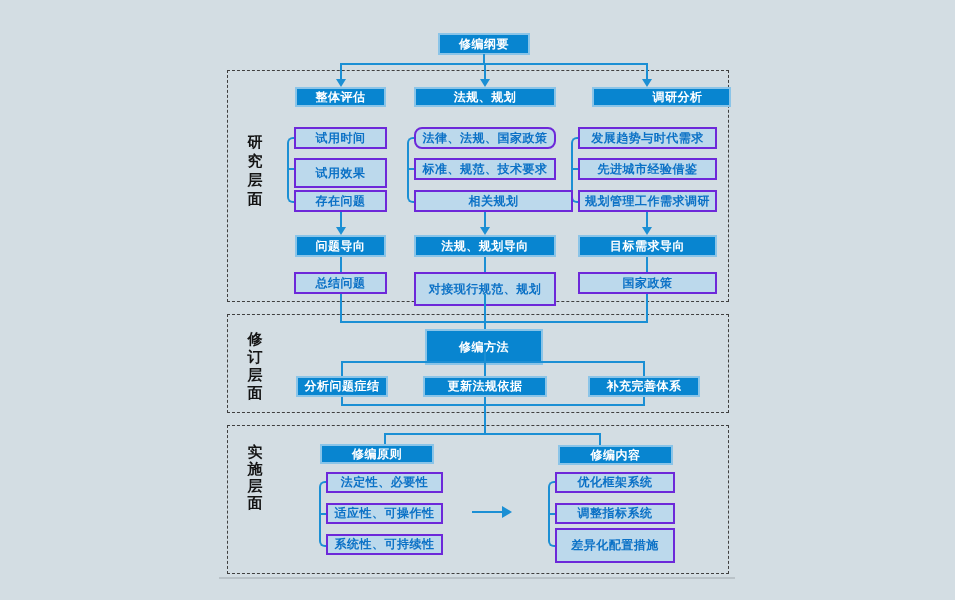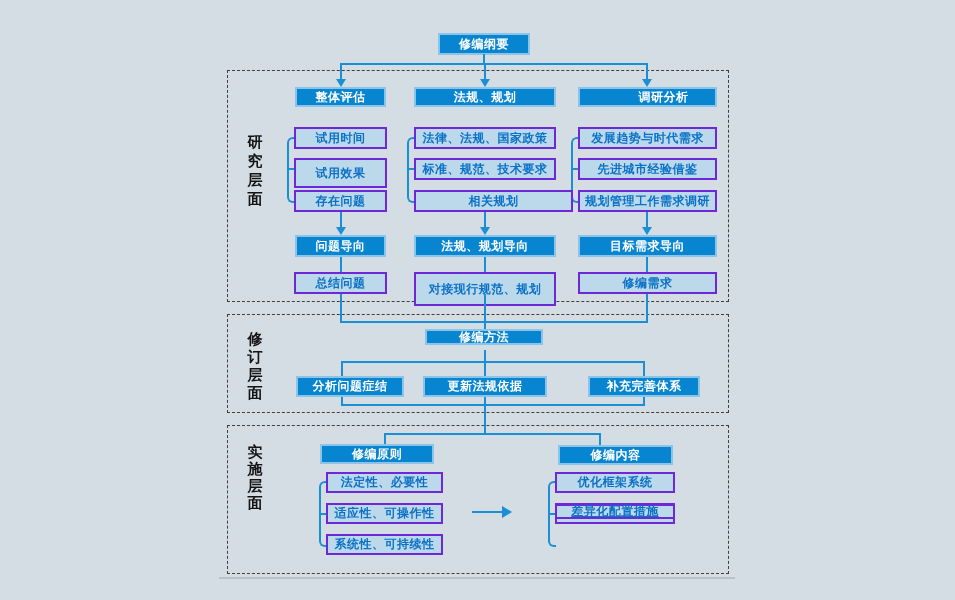--- a/index.html
+++ b/index.html
@@ -55,34 +55,34 @@
   <div class="hl" style="left:340px;top:63px;width:308px;"></div>
   <div class="vl" style="left:340px;top:63px;height:16px;"></div>
   <div class="vl" style="left:484px;top:63px;height:16px;"></div>
   <div class="vl" style="left:646px;top:63px;height:16px;"></div>
   <div class="ad" style="left:336px;top:79px;"></div>
   <div class="ad" style="left:480px;top:79px;"></div>
   <div class="ad" style="left:642px;top:79px;"></div>
 
   <div class="bx dk" style="left:295px;top:87px;width:91px;height:20px;">整体评估</div>
   <div class="bx dk" style="left:414px;top:87px;width:142px;height:20px;">法规、规划</div>
-  <div class="bx dk" style="left:578px;top:87px;width:139px;height:20px;padding-left:32px;">调研分析</div>
+  <div class="bx dk" style="left:592px;top:87px;width:139px;height:20px;padding-left:32px;">调研分析</div>
 
   <div class="br" style="left:287px;top:137px;height:66px;"></div>
   <div class="stub" style="left:287px;top:168px;width:8px;"></div>
   <div class="br" style="left:407px;top:137px;height:66px;"></div>
   <div class="stub" style="left:407px;top:168px;width:8px;"></div>
   <div class="br" style="left:571px;top:137px;height:66px;"></div>
   <div class="stub" style="left:571px;top:168px;width:8px;"></div>
 
   <div class="bx lt" style="left:294px;top:127px;width:93px;height:22px;">试用时间</div>
   <div class="bx lt" style="left:294px;top:158px;width:93px;height:30px;">试用效果</div>
   <div class="bx lt" style="left:294px;top:190px;width:93px;height:22px;">存在问题</div>
 
-  <div class="bx lt" style="left:414px;top:127px;width:142px;height:22px;">法律、法规、国家政策</div>
+  <div class="bx lt" style="left:414px;top:127px;width:142px;height:22px;border-radius:8px;">法律、法规、国家政策</div>
   <div class="bx lt" style="left:414px;top:158px;width:142px;height:22px;">标准、规范、技术要求</div>
   <div class="bx lt" style="left:414px;top:190px;width:159px;height:22px;">相关规划</div>
 
   <div class="bx lt" style="left:578px;top:127px;width:139px;height:22px;">发展趋势与时代需求</div>
   <div class="bx lt" style="left:578px;top:158px;width:139px;height:22px;">先进城市经验借鉴</div>
   <div class="bx lt" style="left:578px;top:190px;width:139px;height:22px;">规划管理工作需求调研</div>
 
   <div class="vl" style="left:340px;top:212px;height:16px;"></div>
   <div class="vl" style="left:484px;top:212px;height:16px;"></div>
   <div class="vl" style="left:646px;top:212px;height:16px;"></div>
@@ -93,35 +93,35 @@
   <div class="bx dk" style="left:295px;top:235px;width:91px;height:22px;">问题导向</div>
   <div class="bx dk" style="left:414px;top:235px;width:142px;height:22px;">法规、规划导向</div>
   <div class="bx dk" style="left:578px;top:235px;width:139px;height:22px;">目标需求导向</div>
 
   <div class="vl" style="left:340px;top:257px;height:15px;"></div>
   <div class="vl" style="left:484px;top:257px;height:15px;"></div>
   <div class="vl" style="left:646px;top:257px;height:15px;"></div>
 
   <div class="bx lt" style="left:294px;top:272px;width:93px;height:22px;">总结问题</div>
   <div class="bx lt" style="left:414px;top:272px;width:142px;height:34px;">对接现行规范、规划</div>
-  <div class="bx lt" style="left:578px;top:272px;width:139px;height:22px;">修编需求</div>
+  <div class="bx lt" style="left:578px;top:272px;width:139px;height:22px;">国家政策</div>
 
   <div class="vl" style="left:340px;top:294px;height:29px;"></div>
   <div class="vl" style="left:646px;top:294px;height:29px;"></div>
   <div class="vl" style="left:484px;top:294px;height:36px;"></div>
   <div class="hl" style="left:340px;top:321px;width:308px;"></div>
 
-  <div class="bx dk" style="left:425px;top:329px;width:118px;height:16px;">修编方法</div>
+  <div class="bx dk" style="left:425px;top:329px;width:118px;height:36px;">修编方法</div>
 
   <div class="vl" style="left:484px;top:350px;height:27px;"></div>
   <div class="hl" style="left:341px;top:361px;width:304px;"></div>
   <div class="vl" style="left:341px;top:361px;height:15px;"></div>
   <div class="vl" style="left:643px;top:361px;height:15px;"></div>
 
-  <div class="bx dk" style="left:296px;top:376px;width:108px;height:21px;">分析问题症结</div>
+  <div class="bx dk" style="left:296px;top:376px;width:92px;height:21px;">分析问题症结</div>
   <div class="bx dk" style="left:423px;top:376px;width:124px;height:21px;">更新法规依据</div>
   <div class="bx dk" style="left:588px;top:376px;width:112px;height:21px;">补充完善体系</div>
 
   <div class="vl" style="left:341px;top:397px;height:9px;"></div>
   <div class="vl" style="left:643px;top:397px;height:9px;"></div>
   <div class="hl" style="left:341px;top:404px;width:304px;"></div>
   <div class="vl" style="left:484px;top:397px;height:38px;"></div>
   <div class="hl" style="left:384px;top:433px;width:217px;"></div>
   <div class="vl" style="left:384px;top:433px;height:11px;"></div>
   <div class="vl" style="left:599px;top:433px;height:12px;"></div>
@@ -136,15 +136,15 @@
 
   <div class="bx lt" style="left:326px;top:472px;width:117px;height:21px;">法定性、必要性</div>
   <div class="bx lt" style="left:326px;top:503px;width:117px;height:21px;">适应性、可操作性</div>
   <div class="bx lt" style="left:326px;top:534px;width:117px;height:21px;">系统性、可持续性</div>
 
   <div class="hl" style="left:472px;top:511px;width:31px;"></div>
   <div class="ar" style="left:502px;top:506px;"></div>
 
   <div class="bx lt" style="left:555px;top:472px;width:120px;height:21px;">优化框架系统</div>
   <div class="bx lt" style="left:555px;top:503px;width:120px;height:21px;">调整指标系统</div>
-  <div class="bx lt" style="left:555px;top:504px;width:120px;height:15px;text-decoration:underline;">差异化配置措施</div>
+  <div class="bx lt" style="left:555px;top:528px;width:120px;height:35px;">差异化配置措施</div>
 
 </div>
 
 </body></html>

